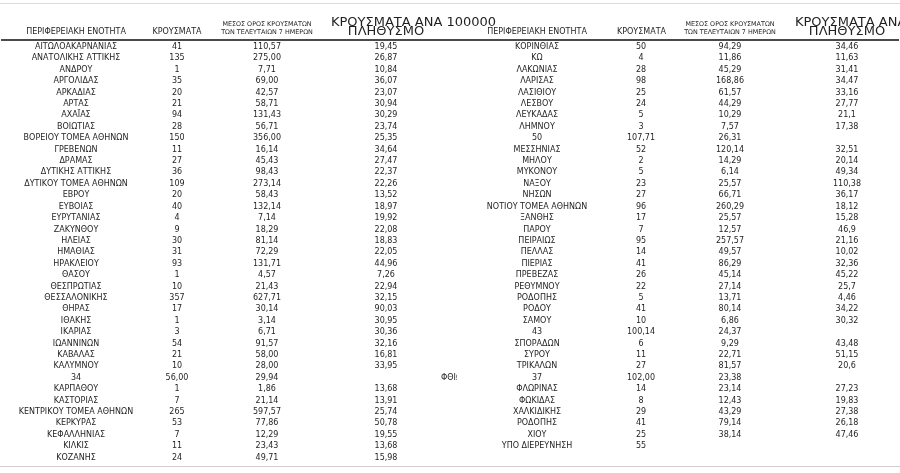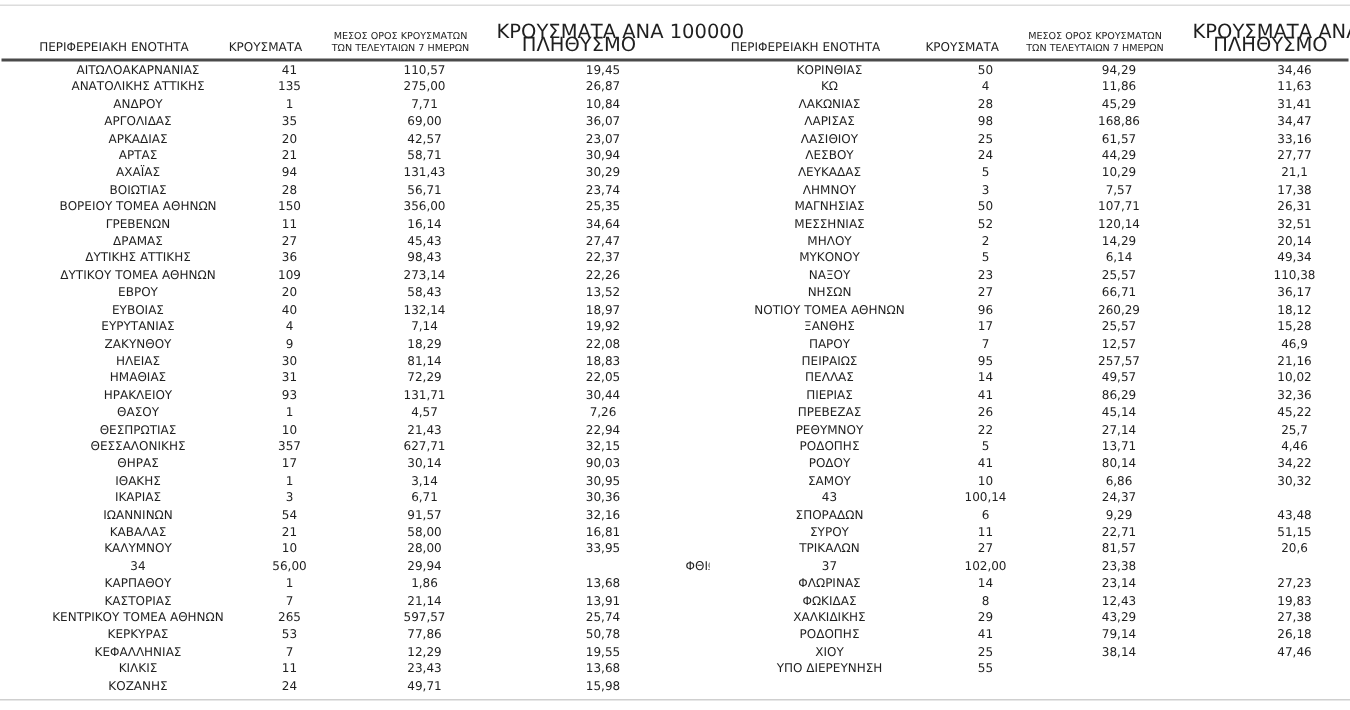--- a/index.html
+++ b/index.html
@@ -18,21 +18,21 @@
   }
   .header-row{align-items:end;min-height:28px;}
   .hcell{
     text-align:center;font-size:8px;line-height:9px;font-weight:400;
     padding-bottom:2px;white-space:nowrap;
   }
   .hcell.small{font-size:6.4px;line-height:7.4px;}
   .hcell.mid{font-size:13px;line-height:8.8px;}
   .hcell span{display:block;text-align:center;}
   .header-rule{height:2px;background:#4a4a4a;margin-top:1px;}
-  .row{height:11.42px;align-items:center;margin-left:16px;}
+  .row{height:11.42px;align-items:center;}
   .cell{
     text-align:center;font-size:8px;line-height:11.42px;
     white-space:nowrap;overflow:hidden;
   }
   .gapcol{}
 </style>
 </head>
 <body>
 
 <div class="page">
@@ -154,21 +154,20 @@
           <div class="cell">3</div>
           <div class="cell">7,57</div>
           <div class="cell">17,38</div>
         </div>
         <div class="grid-row row">
           <div class="cell">ΒΟΡΕΙΟΥ ΤΟΜΕΑ ΑΘΗΝΩΝ</div>
           <div class="cell">150</div>
           <div class="cell">356,00</div>
           <div class="cell">25,35</div>
           <div class="cell gapcol"></div>
-          <div class="cell">ΜΑΓΝΗΣΙΑΣ</div>
           <div class="cell">50</div>
           <div class="cell">107,71</div>
           <div class="cell">26,31</div>
         </div>
         <div class="grid-row row">
           <div class="cell">ΓΡΕΒΕΝΩΝ</div>
           <div class="cell">11</div>
           <div class="cell">16,14</div>
           <div class="cell">34,64</div>
           <div class="cell gapcol"></div>
@@ -273,21 +272,21 @@
           <div class="cell gapcol"></div>
           <div class="cell">ΠΕΛΛΑΣ</div>
           <div class="cell">14</div>
           <div class="cell">49,57</div>
           <div class="cell">10,02</div>
         </div>
         <div class="grid-row row">
           <div class="cell">ΗΡΑΚΛΕΙΟΥ</div>
           <div class="cell">93</div>
           <div class="cell">131,71</div>
-          <div class="cell">30,44</div>
+          <div class="cell">44,96</div>
           <div class="cell gapcol"></div>
           <div class="cell">ΠΙΕΡΙΑΣ</div>
           <div class="cell">41</div>
           <div class="cell">86,29</div>
           <div class="cell">32,36</div>
         </div>
         <div class="grid-row row">
           <div class="cell">ΘΑΣΟΥ</div>
           <div class="cell">1</div>
           <div class="cell">4,57</div>

